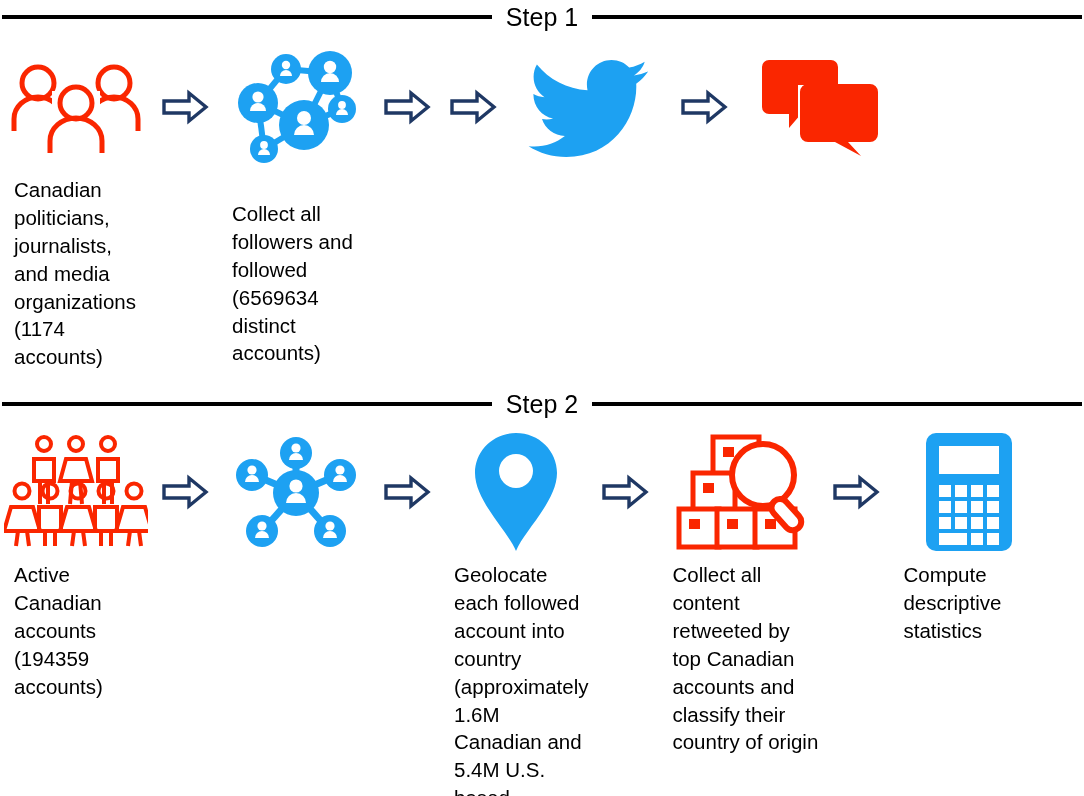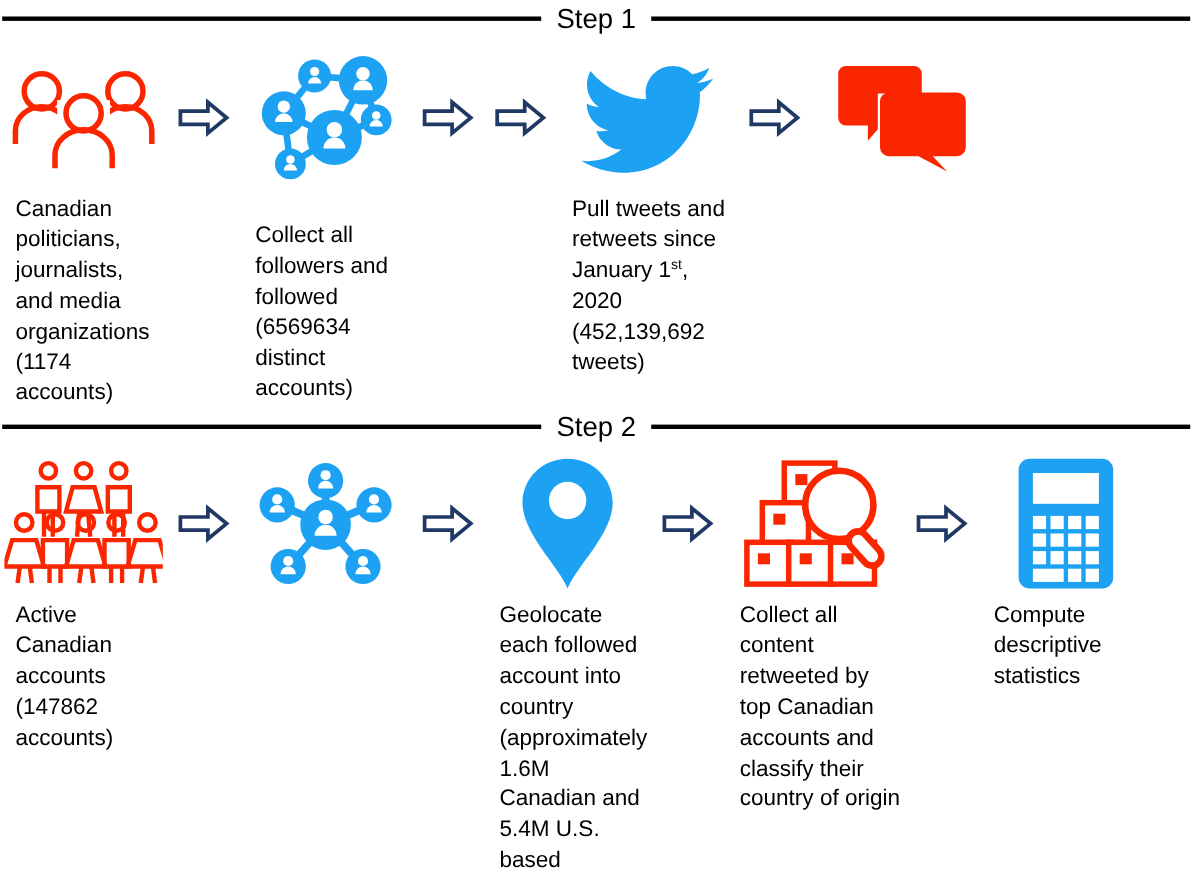--- a/index.html
+++ b/index.html
@@ -93,21 +93,21 @@
   .col-1 { flex: 0 0 152px; }
   .col-2 { flex: 0 0 156px; gap: 24px; }
   .col-3 { flex: 0 0 152px; }
   .col-4 { flex: 0 0 165px; }
   .col-5 { flex: 0 0 160px; }
 
   
   .row-1 { margin-top: 8px; }
   .row-2 { margin-top: 6px; }
 
-  .sep-2 { margin-top: 0; }
+  .sep-2 { margin-top: 16px; }
 </style>
 </head>
 <body>
 
 <div class="diagram">
 
   <div class="step-header">
     <div class="step-rule left"></div>
     <div class="step-label">Step 1</div>
     <div class="step-rule right"></div>
@@ -194,21 +194,20 @@
         <path d="M3 12 H28 V4 L45 18 L28 32 V24 H3 Z" fill="#ffffff" stroke="#1F3864" stroke-width="3.4" stroke-linejoin="miter"></path>
       </svg>
     </div>
 
     <div class="stage col-4">
       <div class="stage-icon">
         <svg width="124" height="104" viewBox="0 0 124 104" aria-hidden="true">
           <path fill="#1DA1F2" d="M121 16.5 c-4.4 2 -9.1 3.3 -14.1 3.9 5.1 -3 9 -7.9 10.8 -13.7 -4.7 2.8 -9.9 4.8 -15.5 5.9 C98 7.8 91.6 5 84.5 5 70.9 5 59.9 16 59.9 29.6 c0 1.9 0.2 3.8 0.6 5.6 C40.1 34.2 22 24.4 9.9 9.5 c-2.1 3.6 -3.3 7.8 -3.3 12.3 0 8.5 4.3 16 10.9 20.4 -4 -0.1 -7.8 -1.2 -11.1 -3.1 v0.3 c0 11.9 8.5 21.9 19.7 24.1 -2.1 0.6 -4.2 0.9 -6.5 0.9 -1.6 0 -3.1 -0.2 -4.6 -0.4 3.1 9.7 12.2 16.8 22.9 17 -8.4 6.6 -19 10.5 -30.5 10.5 -2 0 -3.9 -0.1 -5.8 -0.3 C12.5 98 25.4 102 39.3 102 c45.2 0 70 -37.5 70 -70 0 -1.1 0 -2.1 -0.1 -3.2 4.8 -3.5 9 -7.8 12.3 -12.7 z"></path>
         </svg>
       </div>
-      <div class="stage-text"><span>Pull tweets and retweets since January 1</span><sup>st</sup><span>, 2020 (452,139,692 tweets)</span></div>
     </div>
 
     <div class="arrow-cell">
       <svg width="48" height="36" viewBox="0 0 48 36" aria-hidden="true">
         <path d="M3 12 H28 V4 L45 18 L28 32 V24 H3 Z" fill="#ffffff" stroke="#1F3864" stroke-width="3.4" stroke-linejoin="miter"></path>
       </svg>
     </div>
 
     <div class="stage col-5">
       <div class="stage-icon">
@@ -279,21 +278,21 @@
             </g>
             <g>
               <circle cx="130" cy="57" r="7.5"></circle>
               <path d="M119 73 h22 l7 24 h-36 z"></path>
               <line x1="126" y1="97" x2="124" y2="112"></line>
                 <line x1="135" y1="97" x2="137" y2="112"></line>
             </g>
           </g>
         </svg>
       </div>
-      <div class="stage-text">Active Canadian accounts (147862 accounts)</div>
+      <div class="stage-text">Active Canadian accounts (194359 accounts)</div>
     </div>
 
     <div class="arrow-cell">
       <svg width="48" height="36" viewBox="0 0 48 36" aria-hidden="true">
         <path d="M3 12 H28 V4 L45 18 L28 32 V24 H3 Z" fill="#ffffff" stroke="#1F3864" stroke-width="3.4" stroke-linejoin="miter"></path>
       </svg>
     </div>
 
     <div class="stage col-2">
       <div class="stage-icon">

